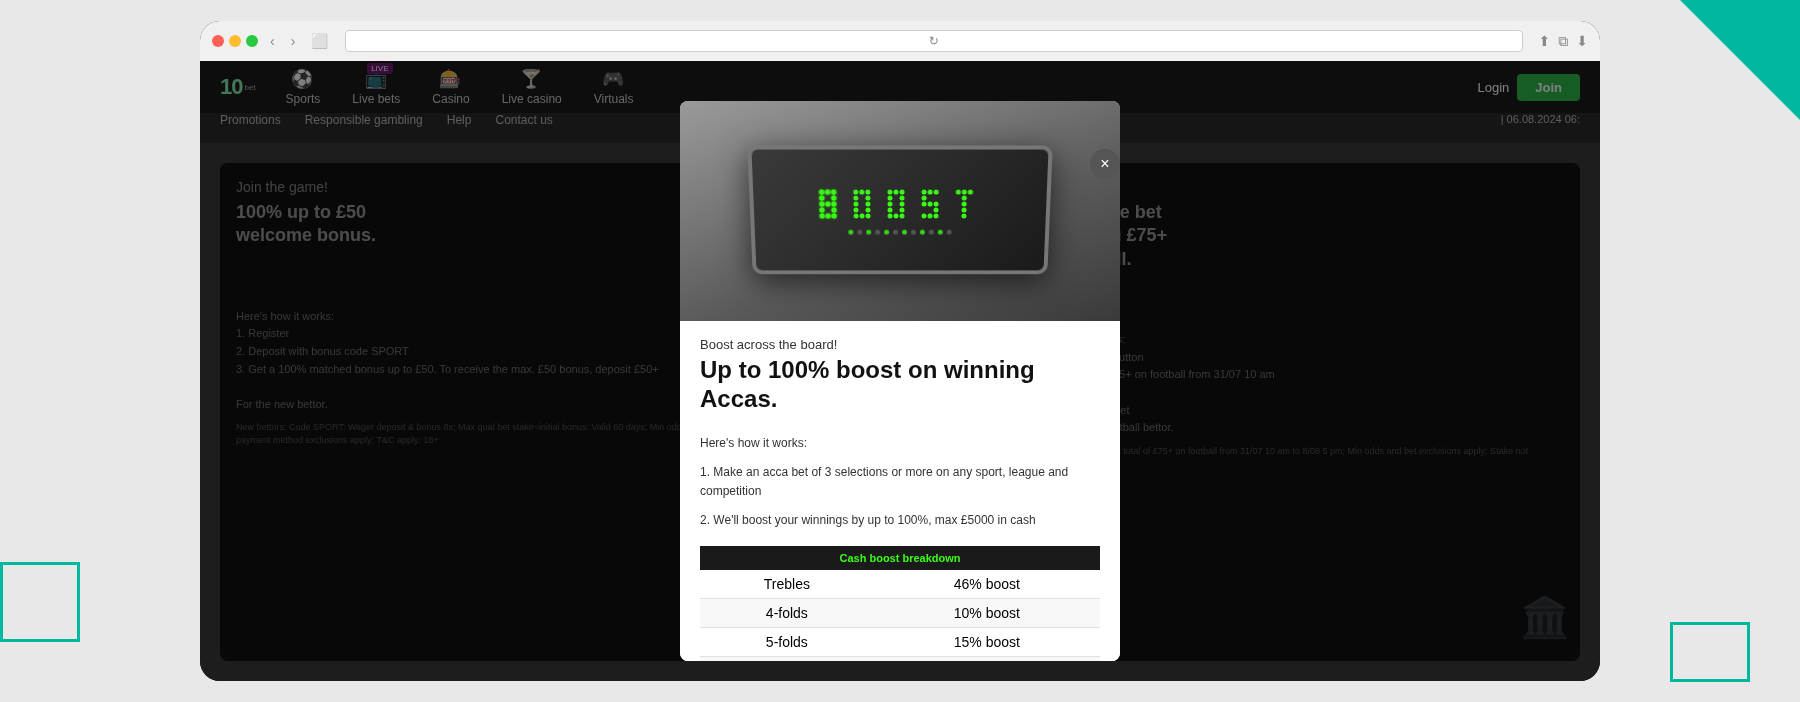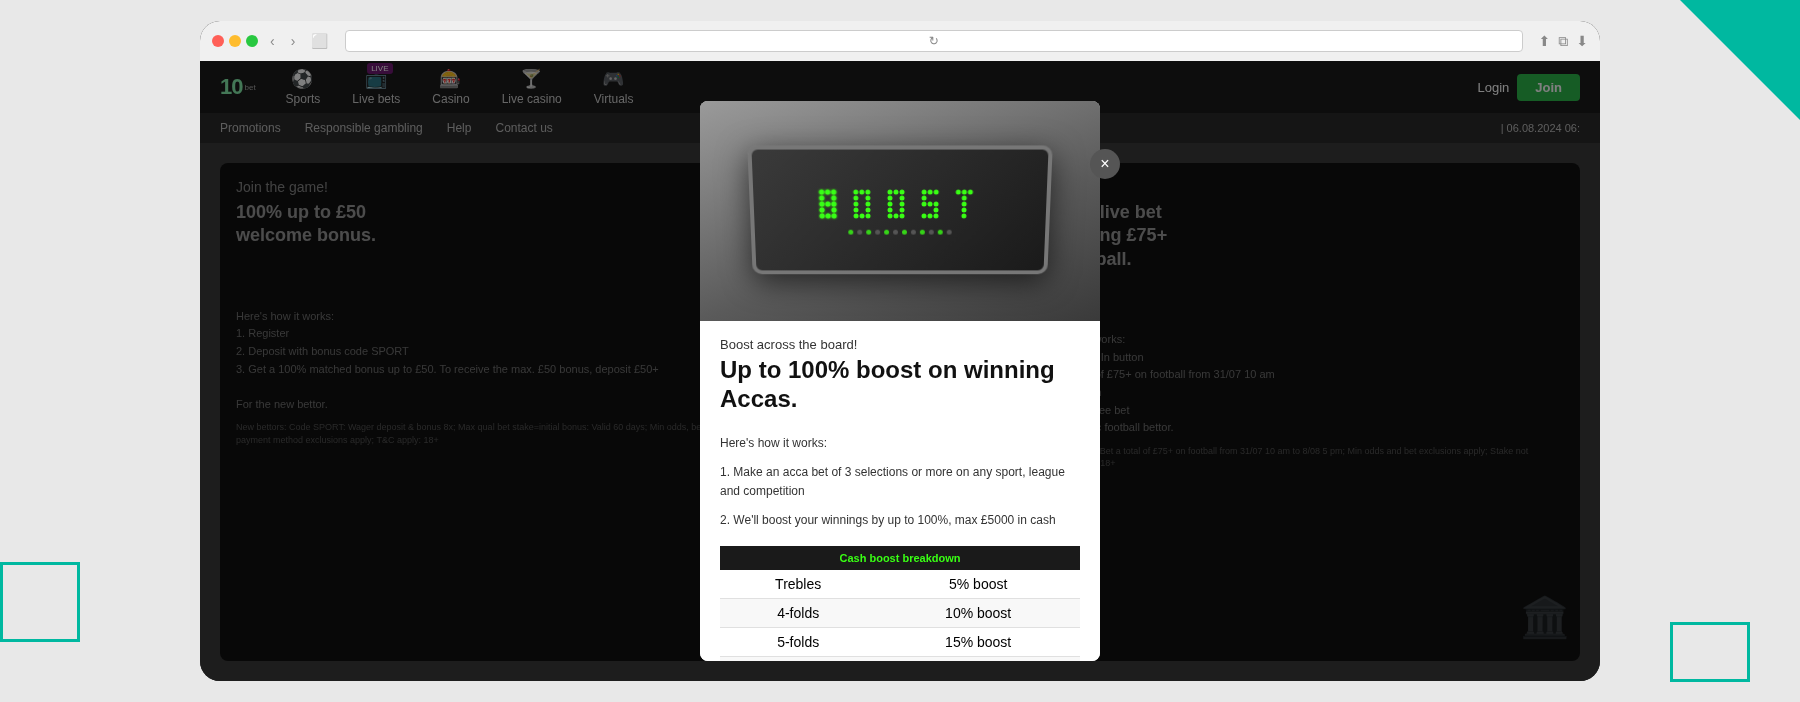--- a/index.html
+++ b/index.html
@@ -205,21 +205,20 @@
       font-size: 13px;
       font-weight: bold;
       cursor: pointer;
     }
 
     
     .sub-nav {
       background: #2a2a2a;
       height: 30px;
       display: flex;
-      align-items: center;
       padding: 0 20px;
       gap: 24px;
       position: relative;
       z-index: 2;
     }
     .sub-nav-item {
       color: #bbb;
       font-size: 12px;
       cursor: pointer;
     }
@@ -319,21 +318,21 @@
       display: flex;
       align-items: center;
       justify-content: center;
       z-index: 15;
     }
 
     
     .modal {
       background: white;
       border-radius: 8px;
-      width: 400px;
+      width: 440px;
       max-height: 560px;
       overflow: hidden;
       position: relative;
       z-index: 12;
       margin-top: 20px;
     }
 
     .modal-hero {
       height: 220px;
       background: linear-gradient(135deg, #888 0%, #555 100%);
@@ -654,21 +653,21 @@
 
           <table class="boost-table">
             <thead>
               <tr>
                 <th colspan="2">Cash boost breakdown</th>
               </tr>
             </thead>
             <tbody>
               <tr>
                 <td>Trebles</td>
-                <td>5% boost</td>
+                <td>46% boost</td>
               </tr>
               <tr>
                 <td>4-folds</td>
                 <td>10% boost</td>
               </tr>
               <tr>
                 <td>5-folds</td>
                 <td>15% boost</td>
               </tr>
               <tr>

